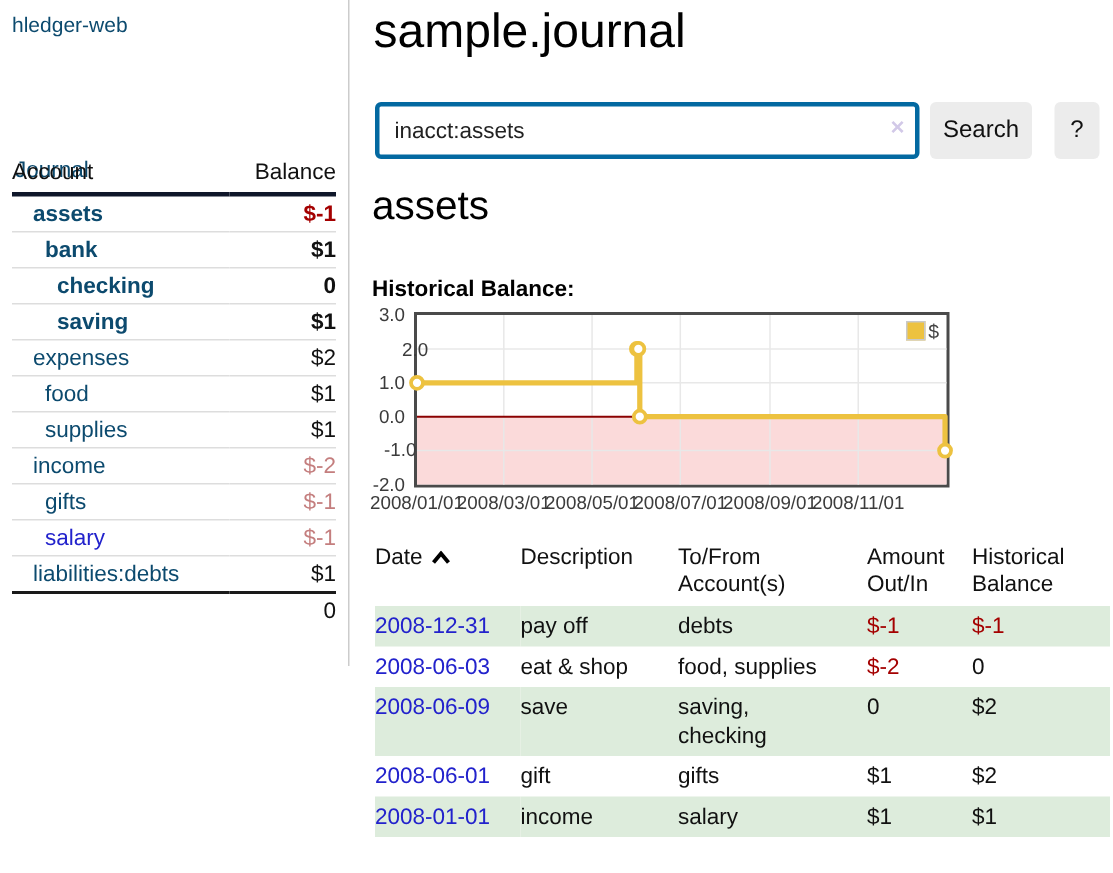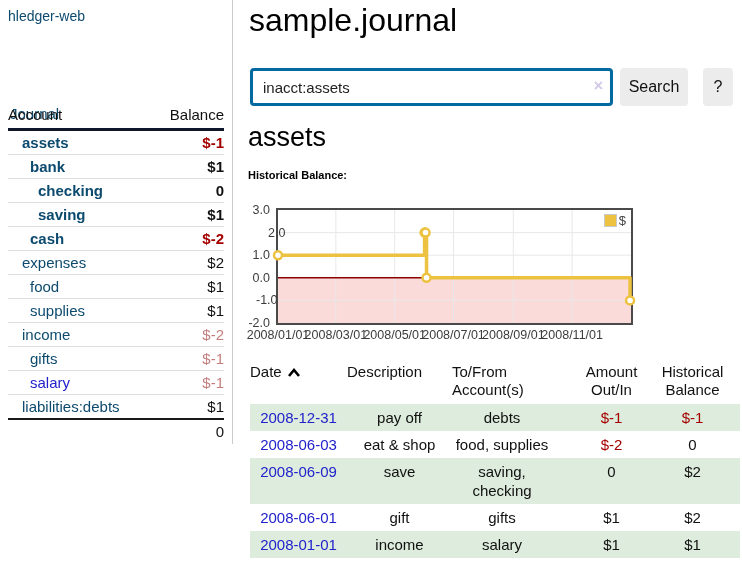--- a/index.html
+++ b/index.html
@@ -29,37 +29,37 @@
 
   
   #page-title { position:absolute; left:249px; top:2px; font-size:32px; font-weight:normal; color:#000; }
   #search-wrap { position:absolute; left:250px; top:68px; width:363px; height:38px; }
   #search-input { width:363px; height:38px; border:3px solid #0369a1; border-radius:4px; font-family:"Liberation Sans",sans-serif; font-size:15px; padding:0 28px 0 10px; color:#222; outline:none; }
   #clear-x { position:absolute; right:10px; top:9px; color:#d2c9e8; font-weight:bold; font-size:16px; cursor:pointer; }
   .btn { position:absolute; top:68px; height:38px; background:#ececec; border:none; border-radius:4px; font-family:"Liberation Sans",sans-serif; font-size:16px; color:#111; cursor:pointer; }
   #search-btn { left:620px; width:68px; }
   #help-btn { left:703px; width:30px; }
   #acct-heading { position:absolute; left:248px; top:122px; font-size:27px; font-weight:normal; color:#000; }
-  #chart-heading { position:absolute; left:248px; top:169px; font-size:11px; font-weight:bold; color:#000; }
+  #chart-heading { position:absolute; left:248px; top:184px; font-size:15px; font-weight:bold; color:#000; }
 
   
   #plot { position:absolute; left:276px; top:208px; width:357px; height:117px; border:2px solid #4a4a4a; background:#fff; }
   #chart-svg { position:absolute; left:0; top:0; overflow:visible; }
   #legend { position:absolute; right:5px; top:3px; display:flex; align-items:center; font-size:13px; color:#444; }
   #legend .swatch { width:13px; height:13px; background:#edc240; border:1px solid #c9c9c9; margin-right:2px; }
   #ylabels { position:absolute; left:234px; top:210px; width:36px; }
   #ylabels .ytick { position:absolute; width:36px; text-align:right; font-size:12.5px; color:#3c3c3c; }
   #xlabels { position:absolute; left:278px; top:328px; width:357px; height:16px; }
   #xlabels .xtick { position:absolute; width:80px; text-align:center; font-size:12.5px; color:#3c3c3c; white-space:nowrap; }
 
   
   #register { position:absolute; left:250px; top:363px; width:490px; border-collapse:collapse; font-size:15px; }
   #register th { font-weight:normal; text-align:left; vertical-align:top; padding:0 0 5px 0; line-height:18px;margin-left:44px; }
-  #register th.r, #register td.r { text-align:center; }
-  #register td { padding:4px 0; vertical-align:top; line-height:19px;text-align:center; }
+  #register th.r, #register td.r { text-align:left; }
+  #register td { padding:4px 0; vertical-align:top; line-height:19px; }
   #register tr.green td { background:#ddecdc; }
   #register td.tofrom { padding-right:26px; }
   #register td.r { padding-right:3px; }
   #register th.r { padding-right:3px; }
   .sort-icon { display:inline-block; margin-left:5px; position:relative; top:1px; }
 </style>
 </head>
 <body>
 
 <div id="app">
@@ -83,24 +83,20 @@
           <td class="d2"><a class="plink">bank</a></td>
           <td class="bal">$1</td>
         </tr>
       <tr class="bold">
           <td class="d3"><a class="plink">checking</a></td>
           <td class="bal">0</td>
         </tr>
       <tr class="bold">
           <td class="d3"><a class="plink">saving</a></td>
           <td class="bal">$1</td>
-        </tr>
-      <tr class="bold">
-          <td class="d2"><a class="plink">cash</a></td>
-          <td class="bal neg-strong">$-2</td>
         </tr>
       <tr>
           <td class="d1"><a class="plink">expenses</a></td>
           <td class="bal">$2</td>
         </tr>
       <tr>
           <td class="d2"><a class="plink">food</a></td>
           <td class="bal">$1</td>
         </tr>
       <tr>

